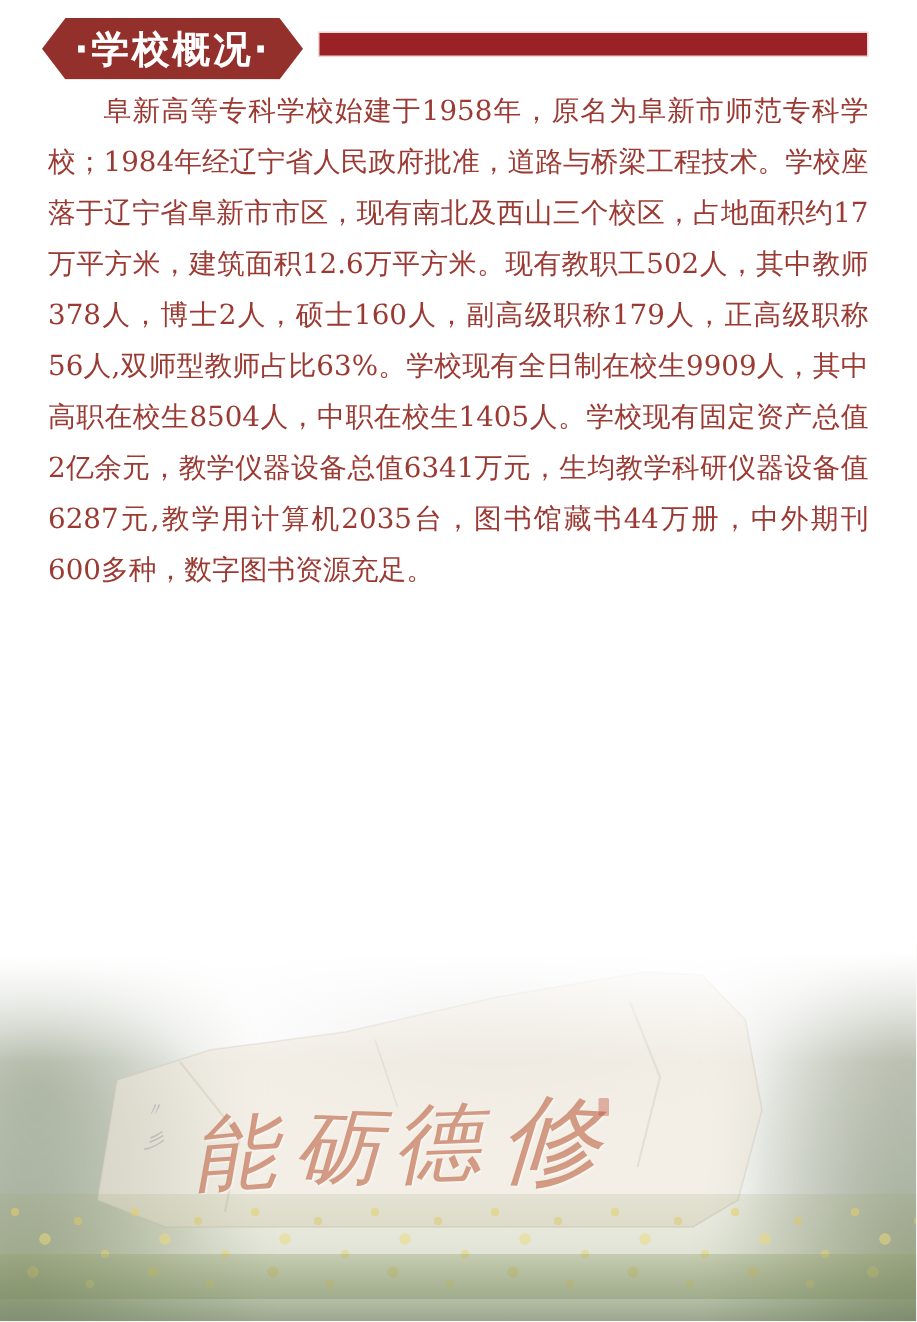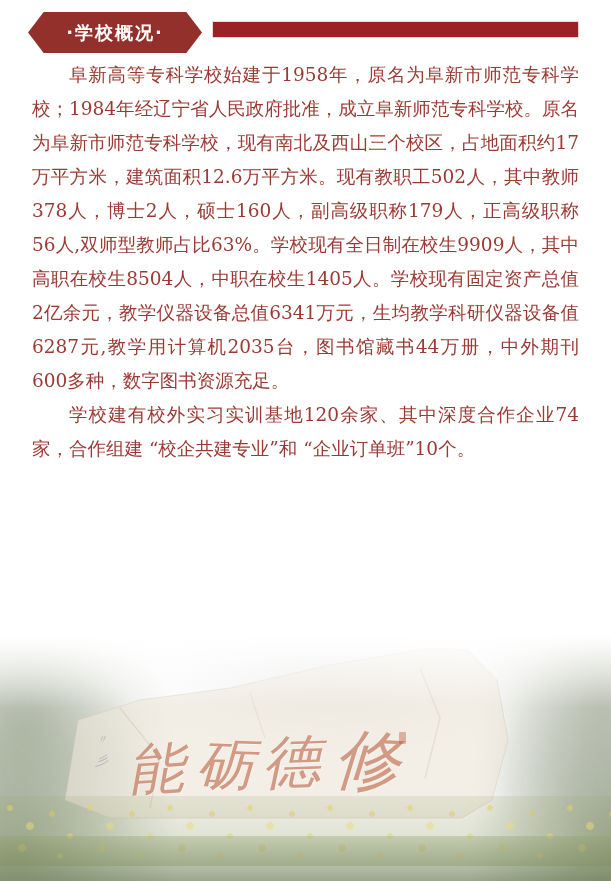--- a/index.html
+++ b/index.html
@@ -12,21 +12,21 @@
 
   
   .badge {
     position:absolute; left:28px; top:12px; width:174px; height:41px;
     background:#93302C;
     clip-path:polygon(9% 0, 91% 0, 100% 50%, 91% 100%, 9% 100%, 0 50%);
     display:flex; align-items:center; justify-content:center;
   }
   .badge span {
     color:#ffffff; font-family:"DejaVu Sans","Liberation Sans",sans-serif;
-    font-weight:bold; font-size:18px; letter-spacing:2px; white-space:nowrap;
+    font-weight:bold; font-size:25px; letter-spacing:2px; white-space:nowrap;
   }
   .rule-bar {
     position:absolute; left:213px; top:22px; width:365px; height:15px;
     background:#9A2227; box-shadow:0 0 0 1px rgba(238,205,205,.85);
   }
 
   
   .article {
     position:absolute; left:32px; top:58px; width:547px; z-index:3;
     color:#9B3A33; font-size:18.5px; line-height:34px;
@@ -115,17 +115,16 @@
     <span class="calli" style="left:262px; top:96px; font-size:58px; transform:rotate(-2deg);">德</span>
     <span class="calli" style="left:334px; top:88px; font-size:66px; transform:rotate(3deg);">修</span>
     <span class="seal"></span>
 
     <div class="flowers"></div>
     <div class="grass"></div>
     <div class="fade-top"></div>
   </div>
 
   <div class="article">
-    <p>阜新高等专科学校始建于1958年，原名为阜新市师范专科学校；1984年经辽宁省人民政府批准，成立阜新师范专科学校。原名为阜新市师范专科学校，现有南北及西山三个校区，占地面积约17万平方米，建筑面积12.6万平方米。现有教职工502人，其中教师378人，博士2人，硕士160人，副高级职称179人，正高级职称56人,双师型教师占比63%。学校现有全日制在校生9909人，其中高职在校生8504人，中职在校生1405人。学校现有固定资产总值2亿余元，教学仪器设备总值6341万元，生均教学科研仪器设备值6287元,教学用计算机2035台，图书馆藏书44万册，中外期刊600多种，数字图书资源充足。</p>
-    <p>学校建有校外实习实训基地120余家、其中深度合作企业74家，合作组建 “校企共建专业”和 “企业订单班”10个。</p>
+    <p>阜新高等专科学校始建于1958年，原名为阜新市师范专科学校；1984年经辽宁省人民政府批准，道路与桥梁工程技术。学校座落于辽宁省阜新市市区，现有南北及西山三个校区，占地面积约17万平方米，建筑面积12.6万平方米。现有教职工502人，其中教师378人，博士2人，硕士160人，副高级职称179人，正高级职称56人,双师型教师占比63%。学校现有全日制在校生9909人，其中高职在校生8504人，中职在校生1405人。学校现有固定资产总值2亿余元，教学仪器设备总值6341万元，生均教学科研仪器设备值6287元,教学用计算机2035台，图书馆藏书44万册，中外期刊600多种，数字图书资源充足。</p>
   </div>
 
 </div>
 
 </body></html>

